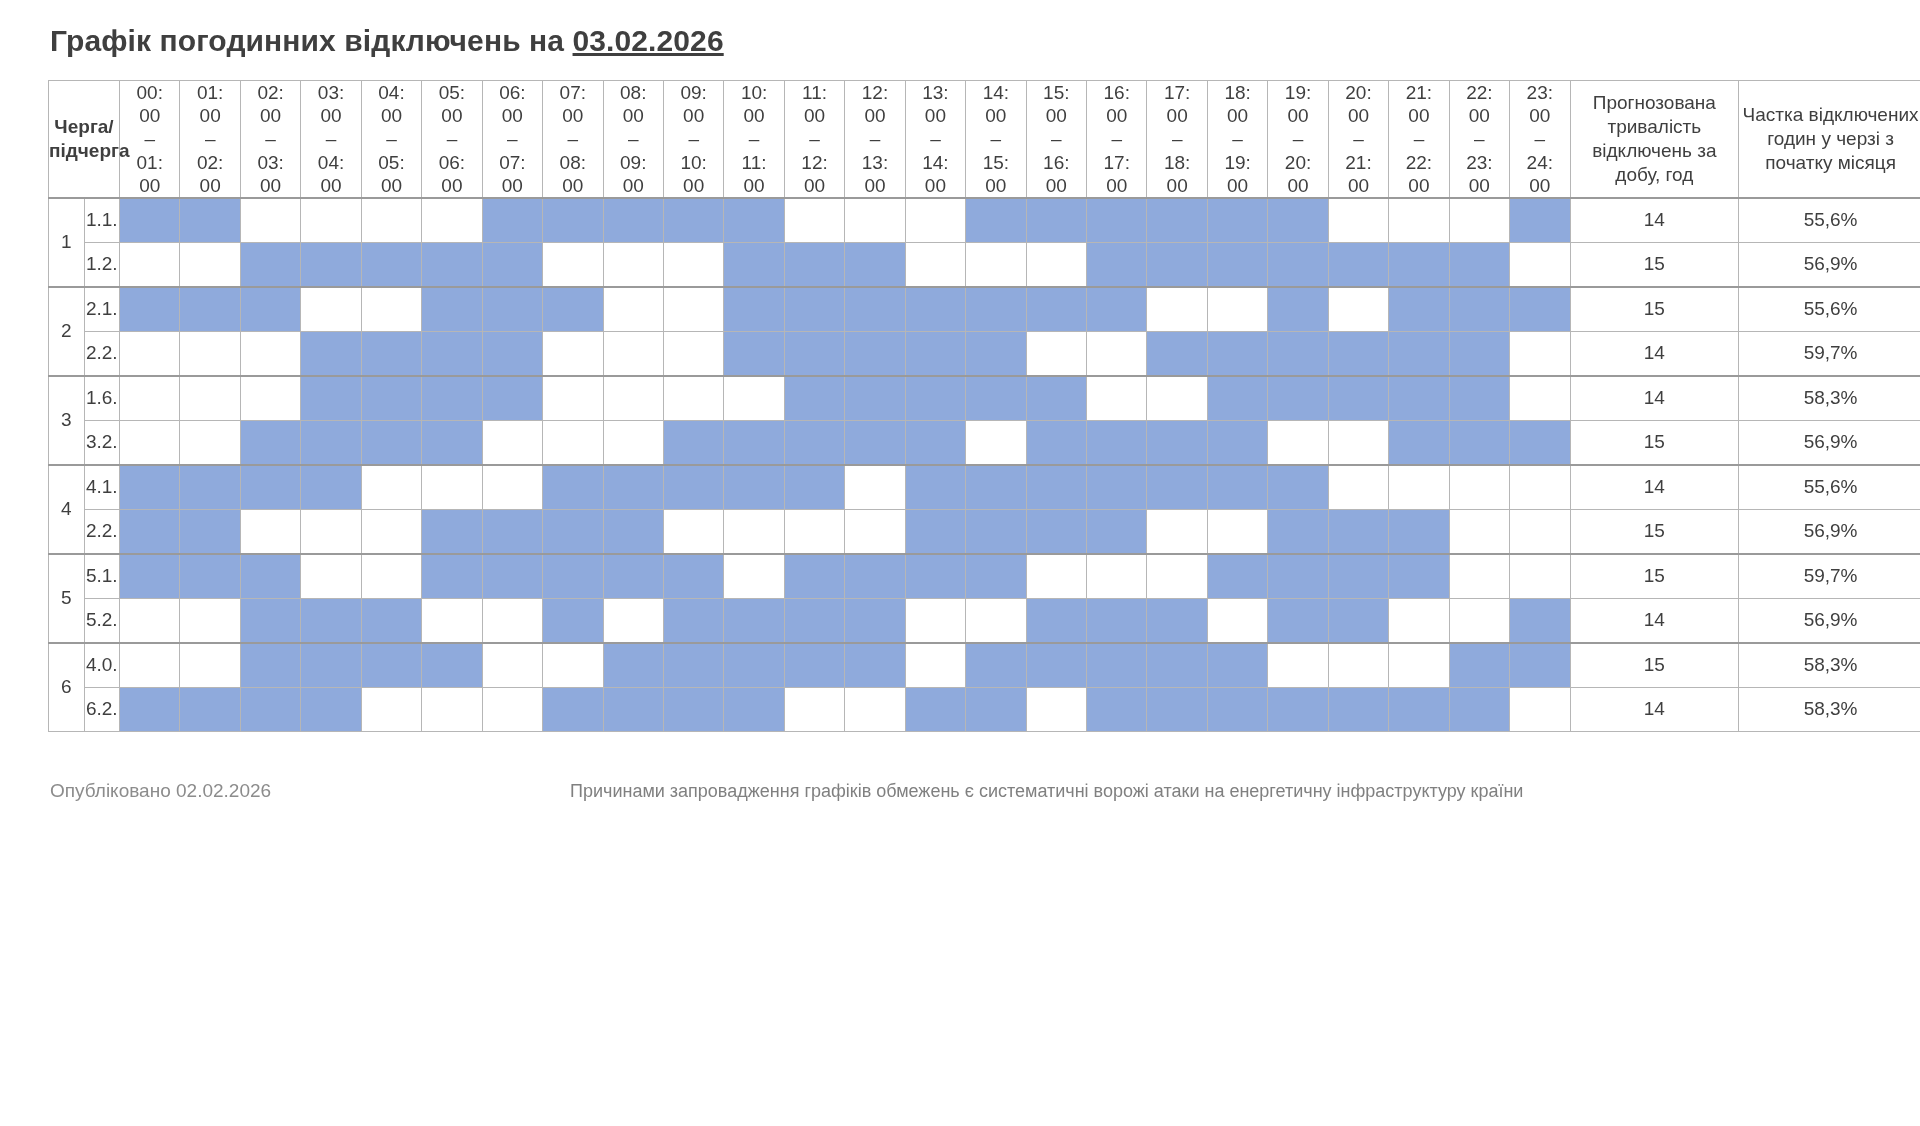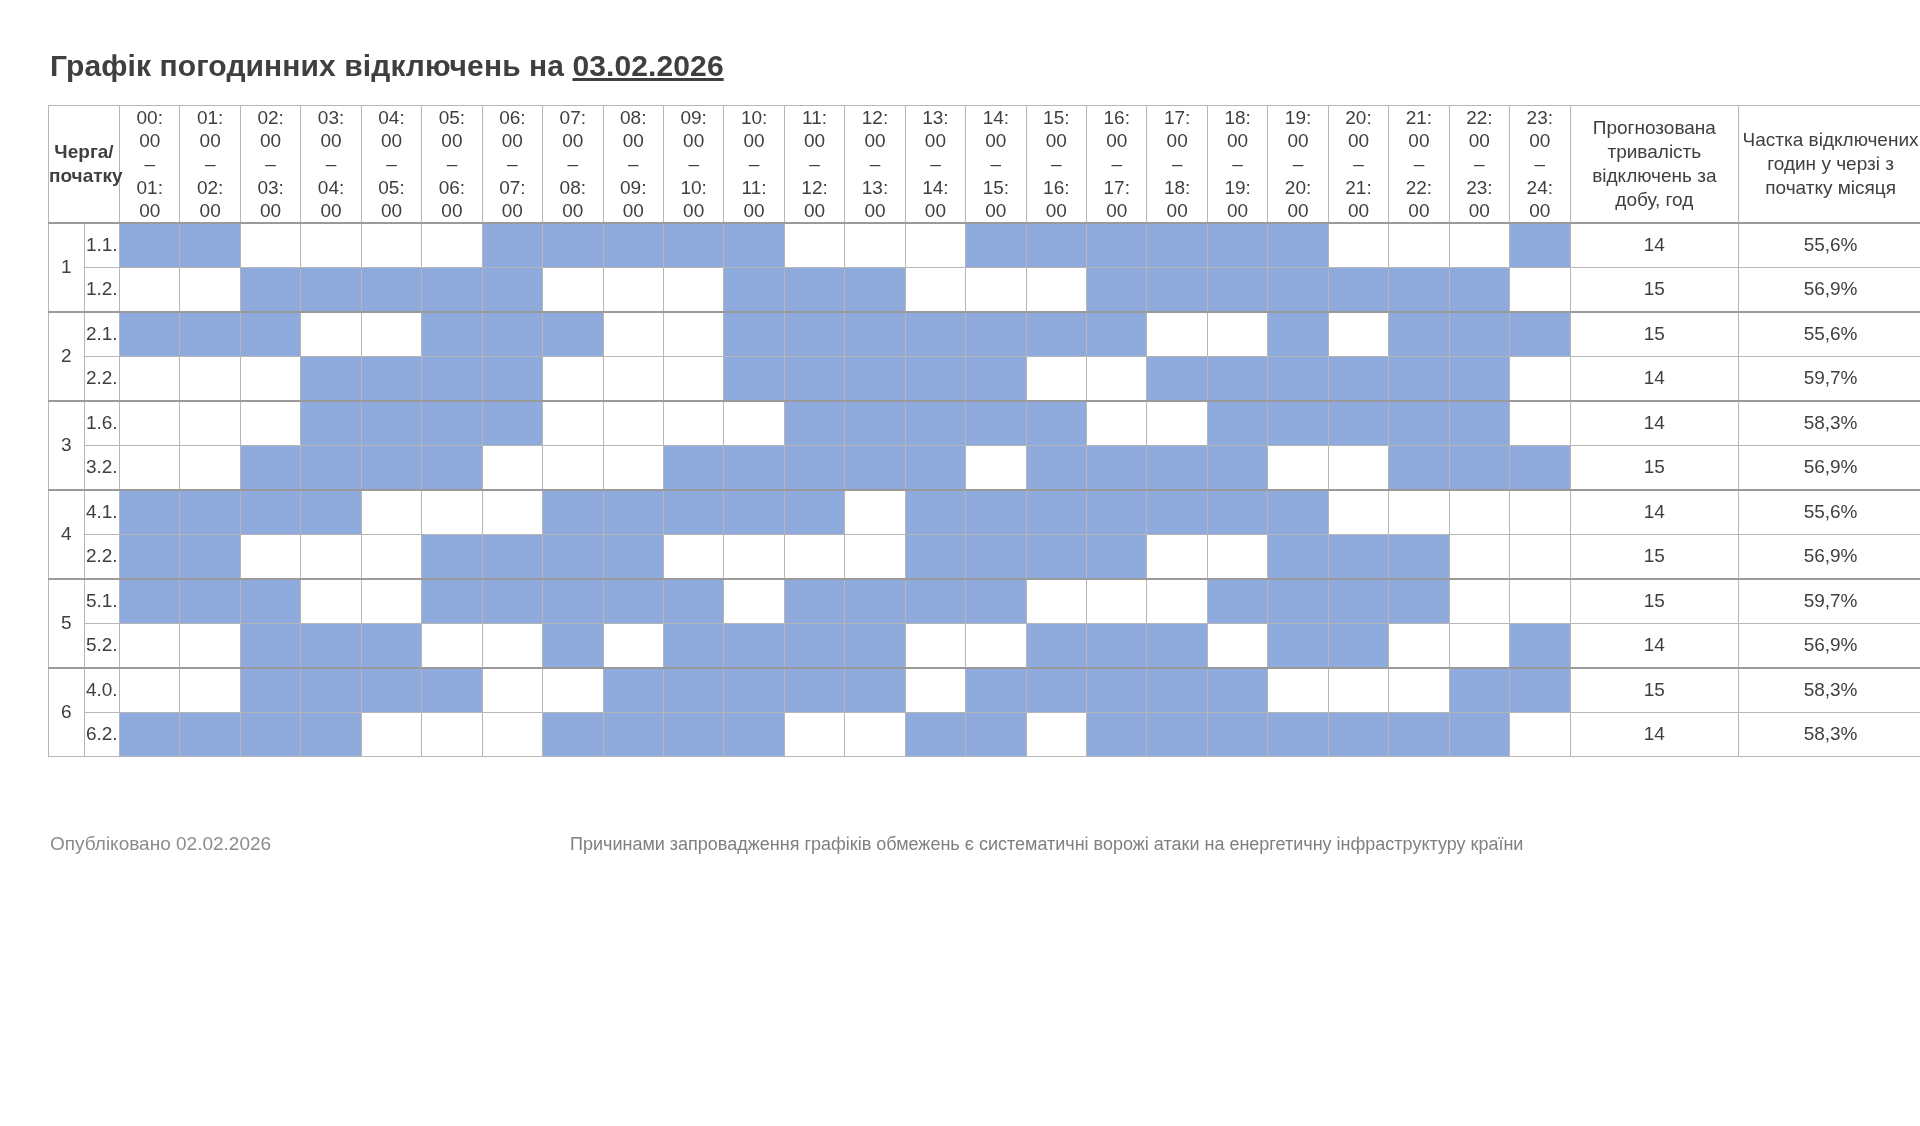--- a/index.html
+++ b/index.html
@@ -12,21 +12,21 @@
     height: 1126px;
     font-family: "Liberation Sans", sans-serif;
     color: #3f3f3f;
     overflow: hidden;
   }
   .page {
     position: relative;
     width: 1920px;
     height: 1126px;
     box-sizing: border-box;
-    padding: 49px 48px 0 48px;
+    padding: 24px 48px 0 48px;
   }
   .title {
     font-size: 30px;
     font-weight: bold;
     color: #3f3f3f;
     margin: 0 0 22px 2px;
     letter-spacing: 0.1px;
   }
   .title .date {
     text-decoration: underline;
@@ -116,21 +116,21 @@
   .legend-box.on {
     background: #ffffff;
   }
   .legend-box.off {
     background: #8faadc;
     border-color: #8faadc;
   }
   .footer {
     display: flex;
     align-items: baseline;
-    margin-top: 76px;
+    margin-top: 48px;
     margin-left: 2px;
   }
   .published {
     font-size: 19px;
     color: #8c8c8c;
     width: 520px;
   }
   .reason {
     font-size: 18px;
     font-weight: normal;
@@ -144,21 +144,21 @@
 
   <h1 class="title">
     <span>Графік погодинних відключень на </span><span class="date">03.02.2026</span>
   </h1>
 
   <table class="schedule">
     <thead>
       <tr>
         <th class="hdr-queue" colspan="2">
           <div>Черга/</div>
-          <div>початку</div>
+          <div>підчерга</div>
         </th>
 
         <th class="hour">
             <div>00:</div>
             <div>00</div>
             <div>–</div>
             <div>01:</div>
             <div>00</div>
           </th>
           <th class="hour">

